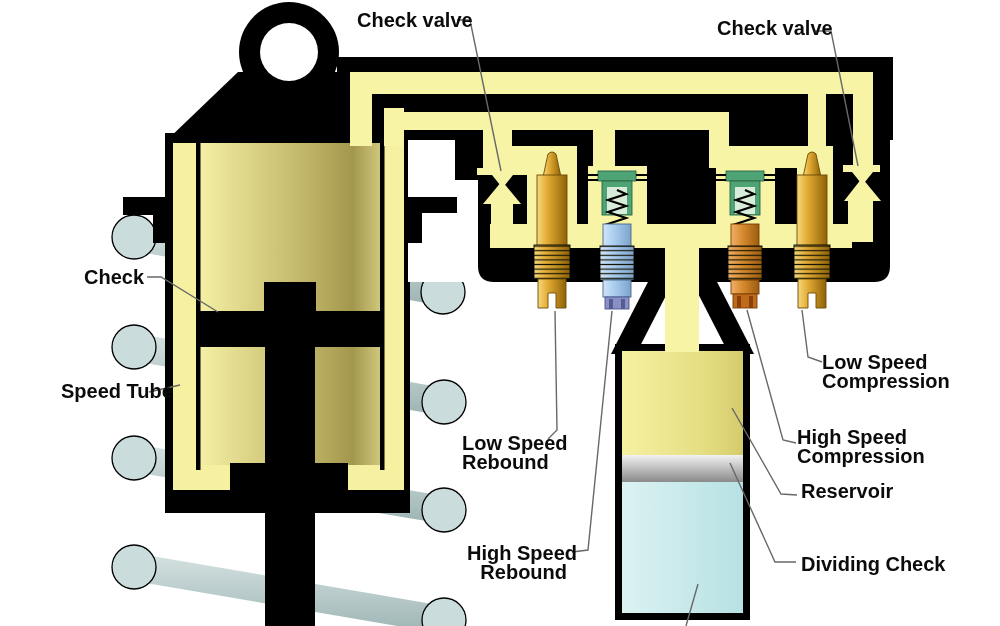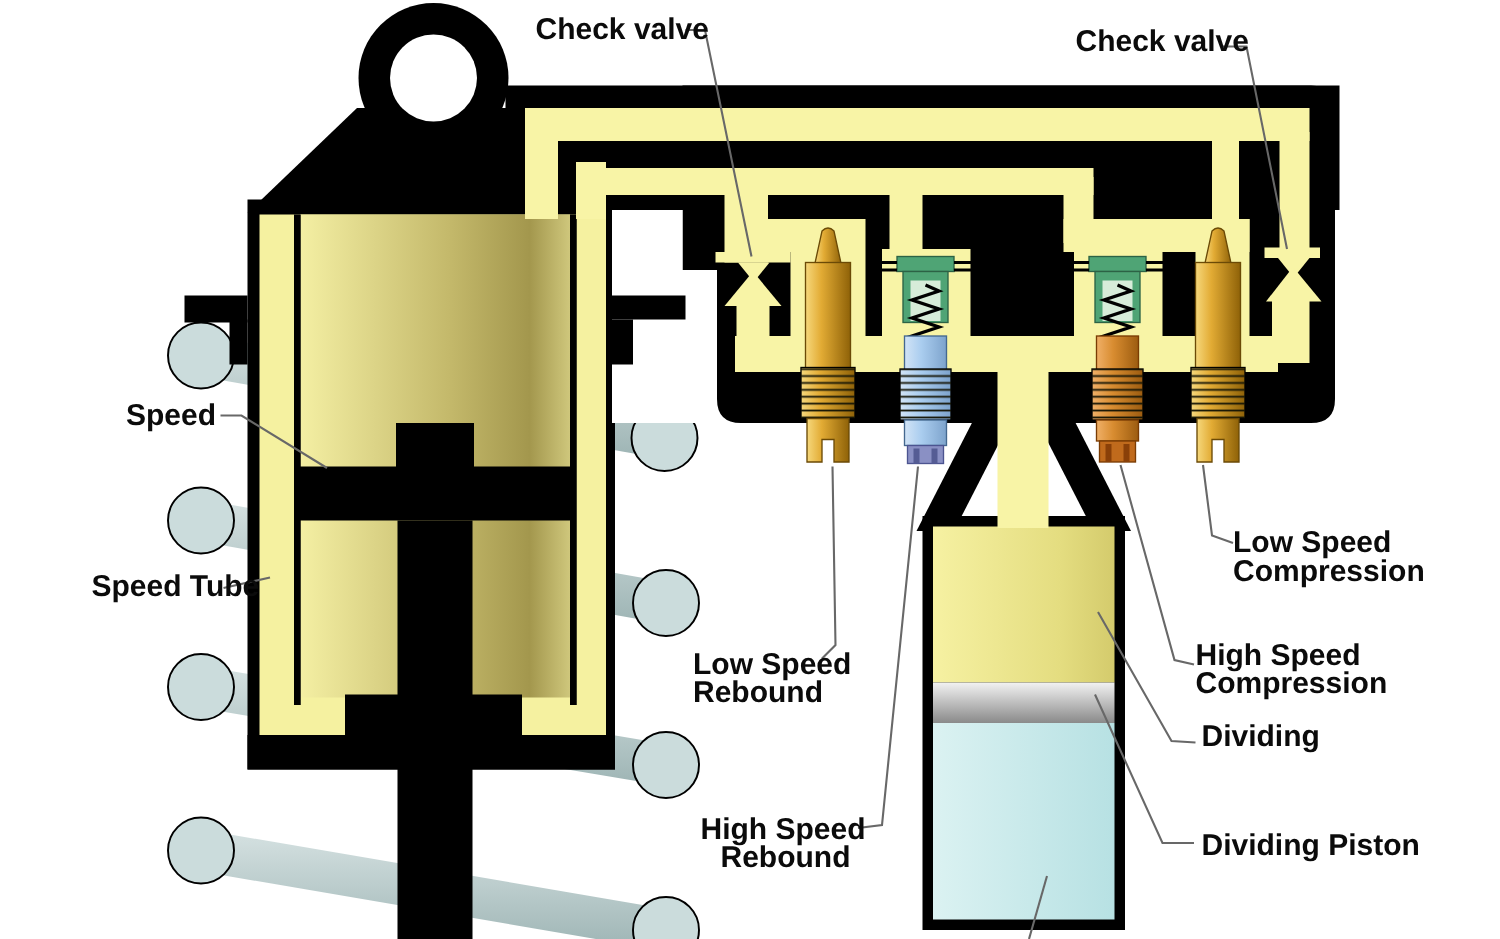--- a/index.html
+++ b/index.html
@@ -209,21 +209,21 @@
     <path d="M802,310 L808,357 L822,362"></path>
     <path d="M747,310 L783,440 L796,443"></path>
     <path d="M732,408 L781,494 L797,495"></path>
     <path d="M730,463 L775,562 L796,562"></path>
     <path d="M698,584 L686,626"></path>
   </g>
 </svg>
 
 <div class="lbl" style="left:357px;top:11px">Check valve</div>
 <div class="lbl" style="left:717px;top:19px">Check valve</div>
-<div class="lbl" style="left:84px;top:268px">Speed</div>
+<div class="lbl" style="left:84px;top:268px">Check</div>
 <div class="lbl" style="left:61px;top:382px">Speed Tube</div>
 
 <div class="lbl" style="left:462px;top:434px">
   <div>Low Speed</div>
   <div>Rebound</div>
 </div>
 
 <div class="lbl right" style="left:467px;top:544px;width:100px">
   <div>High Speed</div>
   <div>Rebound</div>
@@ -232,16 +232,16 @@
 <div class="lbl" style="left:822px;top:353px">
   <div>Low Speed</div>
   <div>Compression</div>
 </div>
 
 <div class="lbl" style="left:797px;top:428px">
   <div>High Speed</div>
   <div>Compression</div>
 </div>
 
-<div class="lbl" style="left:801px;top:482px">Dividing</div>
-<div class="lbl" style="left:801px;top:555px">Dividing Piston</div>
+<div class="lbl" style="left:801px;top:482px">Reservoir</div>
+<div class="lbl" style="left:801px;top:555px">Dividing Check</div>
 
 </div>
 
 </body></html>

